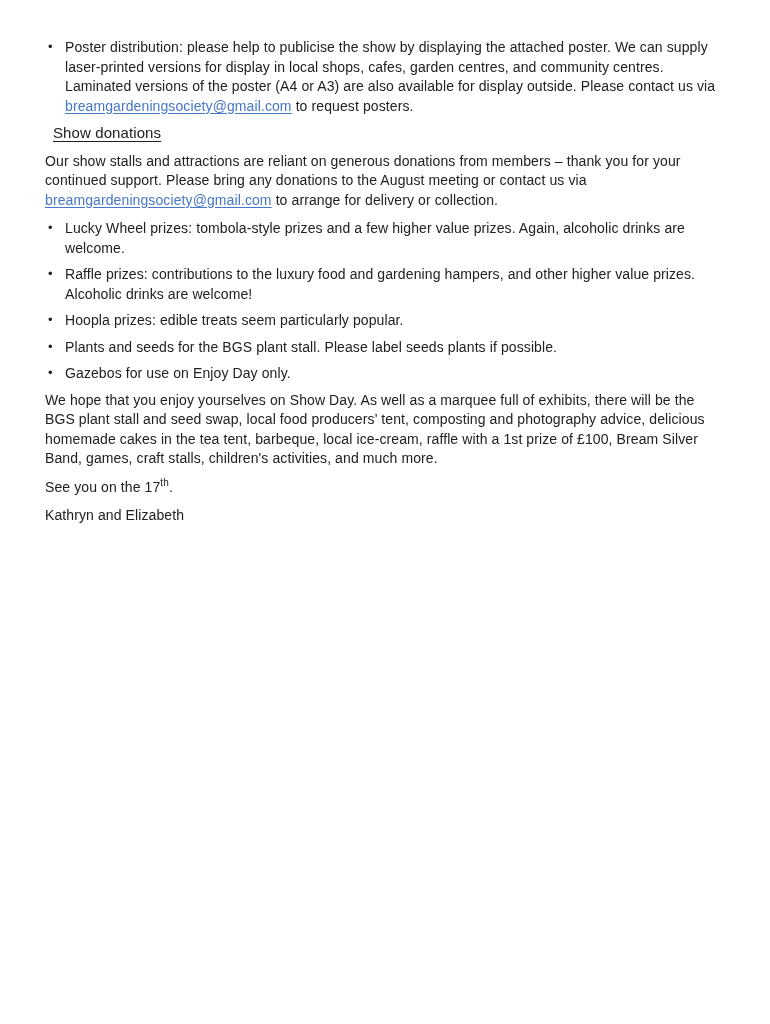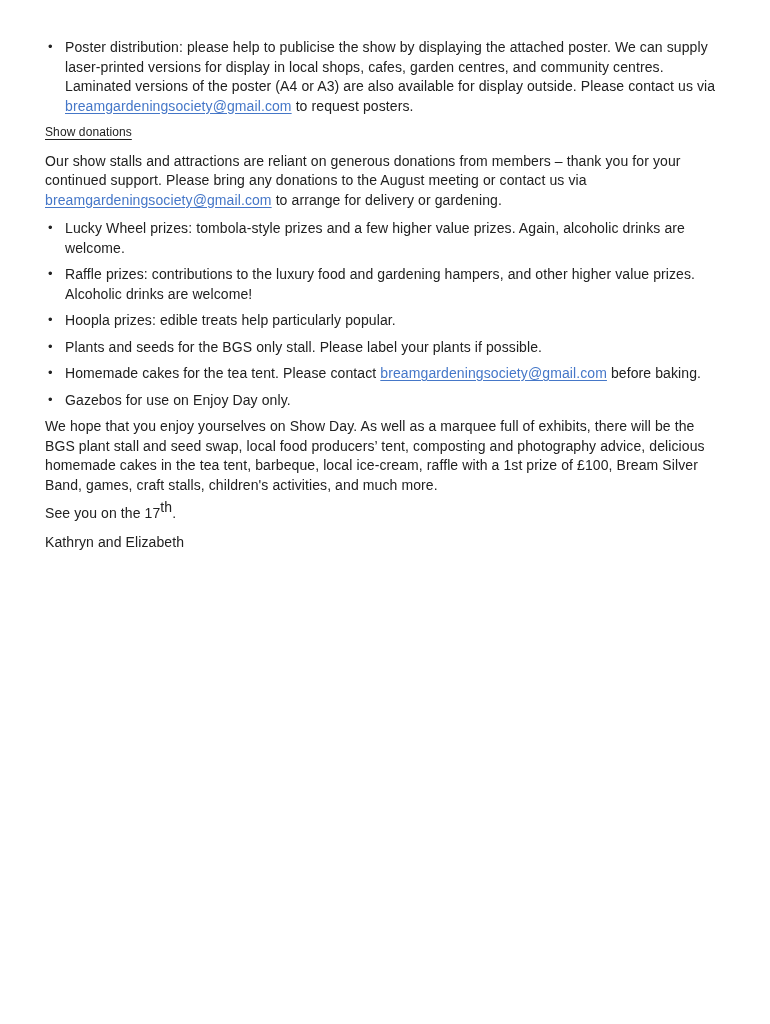--- a/index.html
+++ b/index.html
@@ -18,25 +18,25 @@
   }
   .page {
     width: 770px;
     height: 956px;
     padding: 38px 45px 0 45px;
     font-size: 14px;
     line-height: 19.5px;
     letter-spacing: 0.1px;
   }
   .heading {
-    font-size: 12px;
+    font-size: 15px;
     font-weight: normal;
     text-decoration: underline;
     text-underline-offset: 3px;
-    margin: 6px 0 9px 0;
+    margin: 6px 0 9px 8px;
   }
   p.para {
     margin: 0 0 9px 0;
   }
   ul.bullets {
     list-style: none;
     margin: 0 0 6px 0;
     padding: 0;
   }
   ul.bullets li {
@@ -51,44 +51,43 @@
     top: -1px;
     font-size: 13px;
   }
   a.email-link {
     color: var(--link-color);
     text-decoration: underline;
     text-underline-offset: 2px;
     cursor: pointer;
   }
   sup.ordinal {
-    font-size: 14px;
+    font-size: 10px;
     line-height: 0;
     vertical-align: super;
   }
 </style>
 </head>
 <body style="background: rgb(255, 255, 255);">
 
 <main class="page">
 
   <ul class="bullets">
       <li><span>Poster distribution: please help to publicise the show by displaying the attached poster. We can supply laser-printed versions for display in local shops, cafes, garden centres, and community centres. Laminated versions of the poster (A4 or A3) are also available for display outside. Please contact us via </span><a class="email-link" href="#">breamgardeningsociety@gmail.com</a><span> to request posters.</span></li>
     </ul>
 
   <h2 class="heading">Show donations</h2>
 
-  <p class="para"><span>Our show stalls and attractions are reliant on generous donations from members – thank you for your continued support. Please bring any donations to the August meeting or contact us via </span><a class="email-link" href="#">breamgardeningsociety@gmail.com</a><span> to arrange for delivery or gardening.</span></p>
+  <p class="para"><span>Our show stalls and attractions are reliant on generous donations from members – thank you for your continued support. Please bring any donations to the August meeting or contact us via </span><a class="email-link" href="#">breamgardeningsociety@gmail.com</a><span> to arrange for delivery or collection.</span></p>
 
   <ul class="bullets">
       <li><span>Lucky Wheel prizes: tombola-style prizes and a few higher value prizes. Again, alcoholic drinks are welcome.</span></li>
       <li><span>Raffle prizes: contributions to the luxury food and gardening hampers, and other higher value prizes. Alcoholic drinks are welcome!</span></li>
-      <li><span>Hoopla prizes: edible treats help particularly popular.</span></li>
-      <li><span>Plants and seeds for the BGS only stall. Please label your plants if possible.</span></li>
-      <li><span>Homemade cakes for the tea tent. Please contact </span><a class="email-link" href="#">breamgardeningsociety@gmail.com</a><span> before baking.</span></li>
+      <li><span>Hoopla prizes: edible treats seem particularly popular.</span></li>
+      <li><span>Plants and seeds for the BGS plant stall. Please label seeds plants if possible.</span></li>
       <li><span>Gazebos for use on Enjoy Day only.</span></li>
     </ul>
 
 
   <p class="para"><span>We hope that you enjoy yourselves on Show Day. As well as a marquee full of exhibits, there will be the BGS plant stall and seed swap, local food producers’ tent, composting and photography advice, delicious homemade cakes in the tea tent, barbeque, local ice-cream, raffle with a 1st prize of £100, Bream Silver Band, games, craft stalls, children's activities, and much more.</span></p>
 
 
   <p class="para"><span>See you on the 17</span><sup class="ordinal">th</sup><span>.</span></p>
 
   <p class="para"><span>Kathryn and Elizabeth</span></p>

